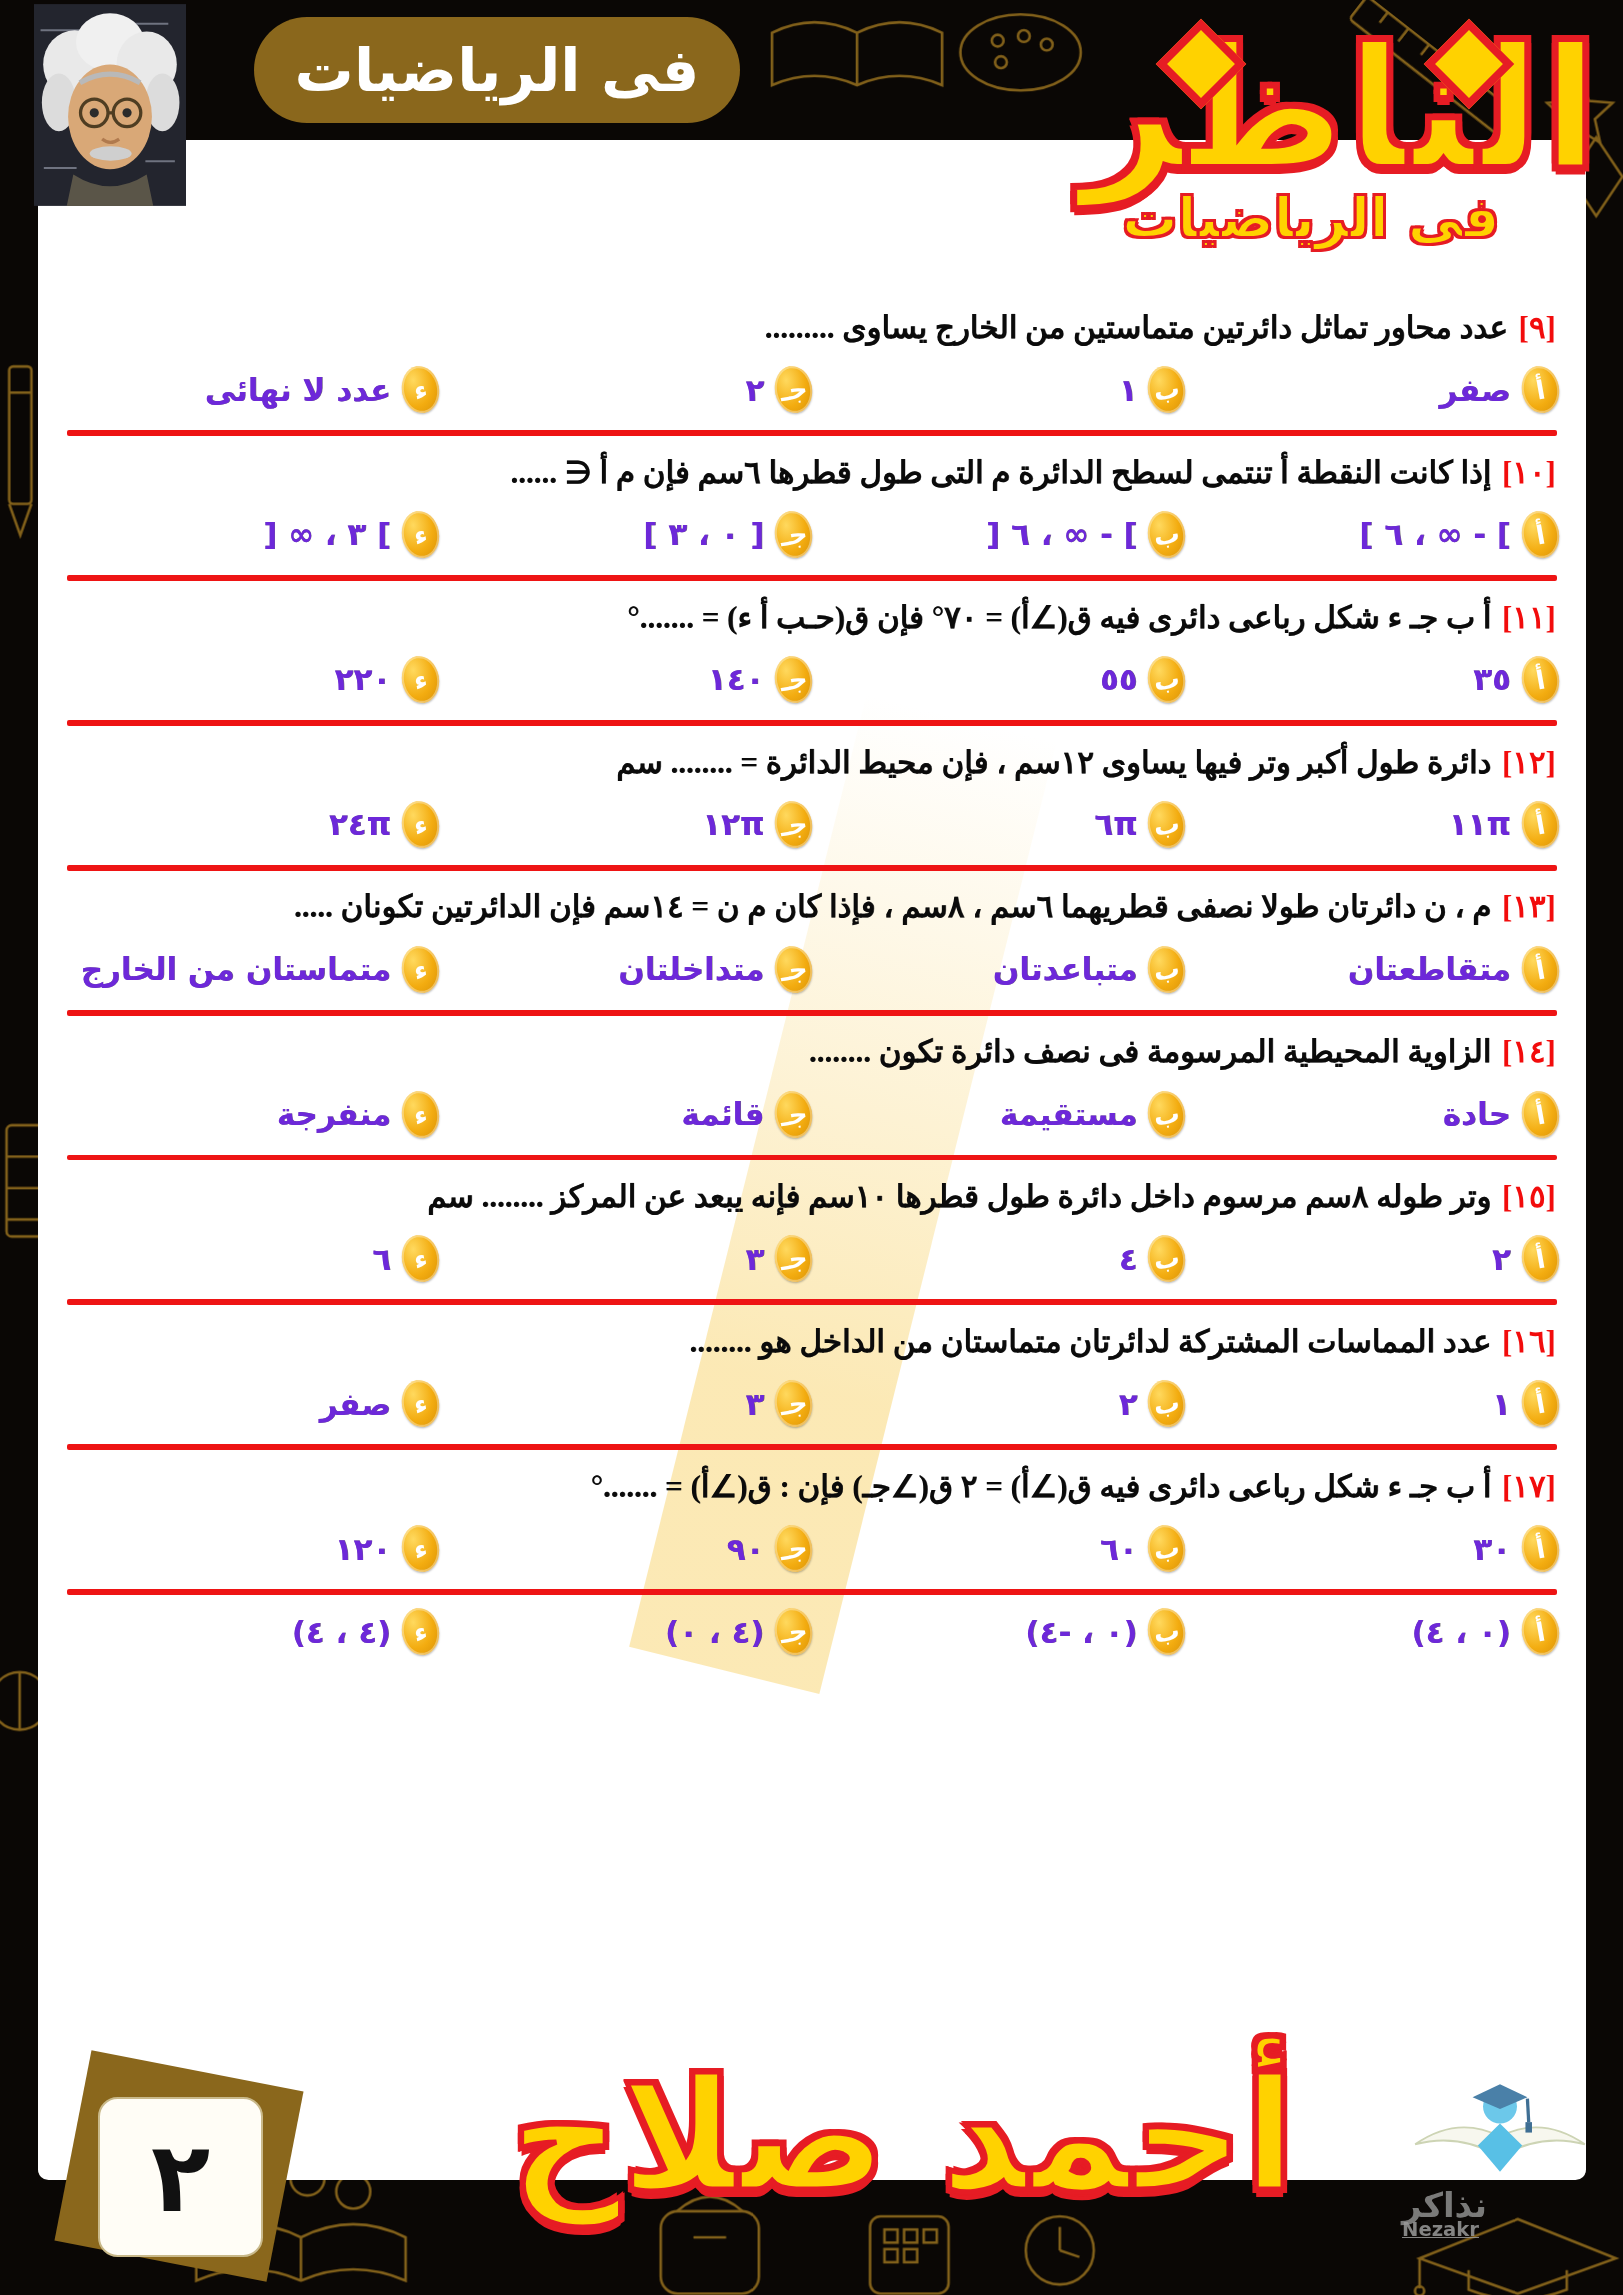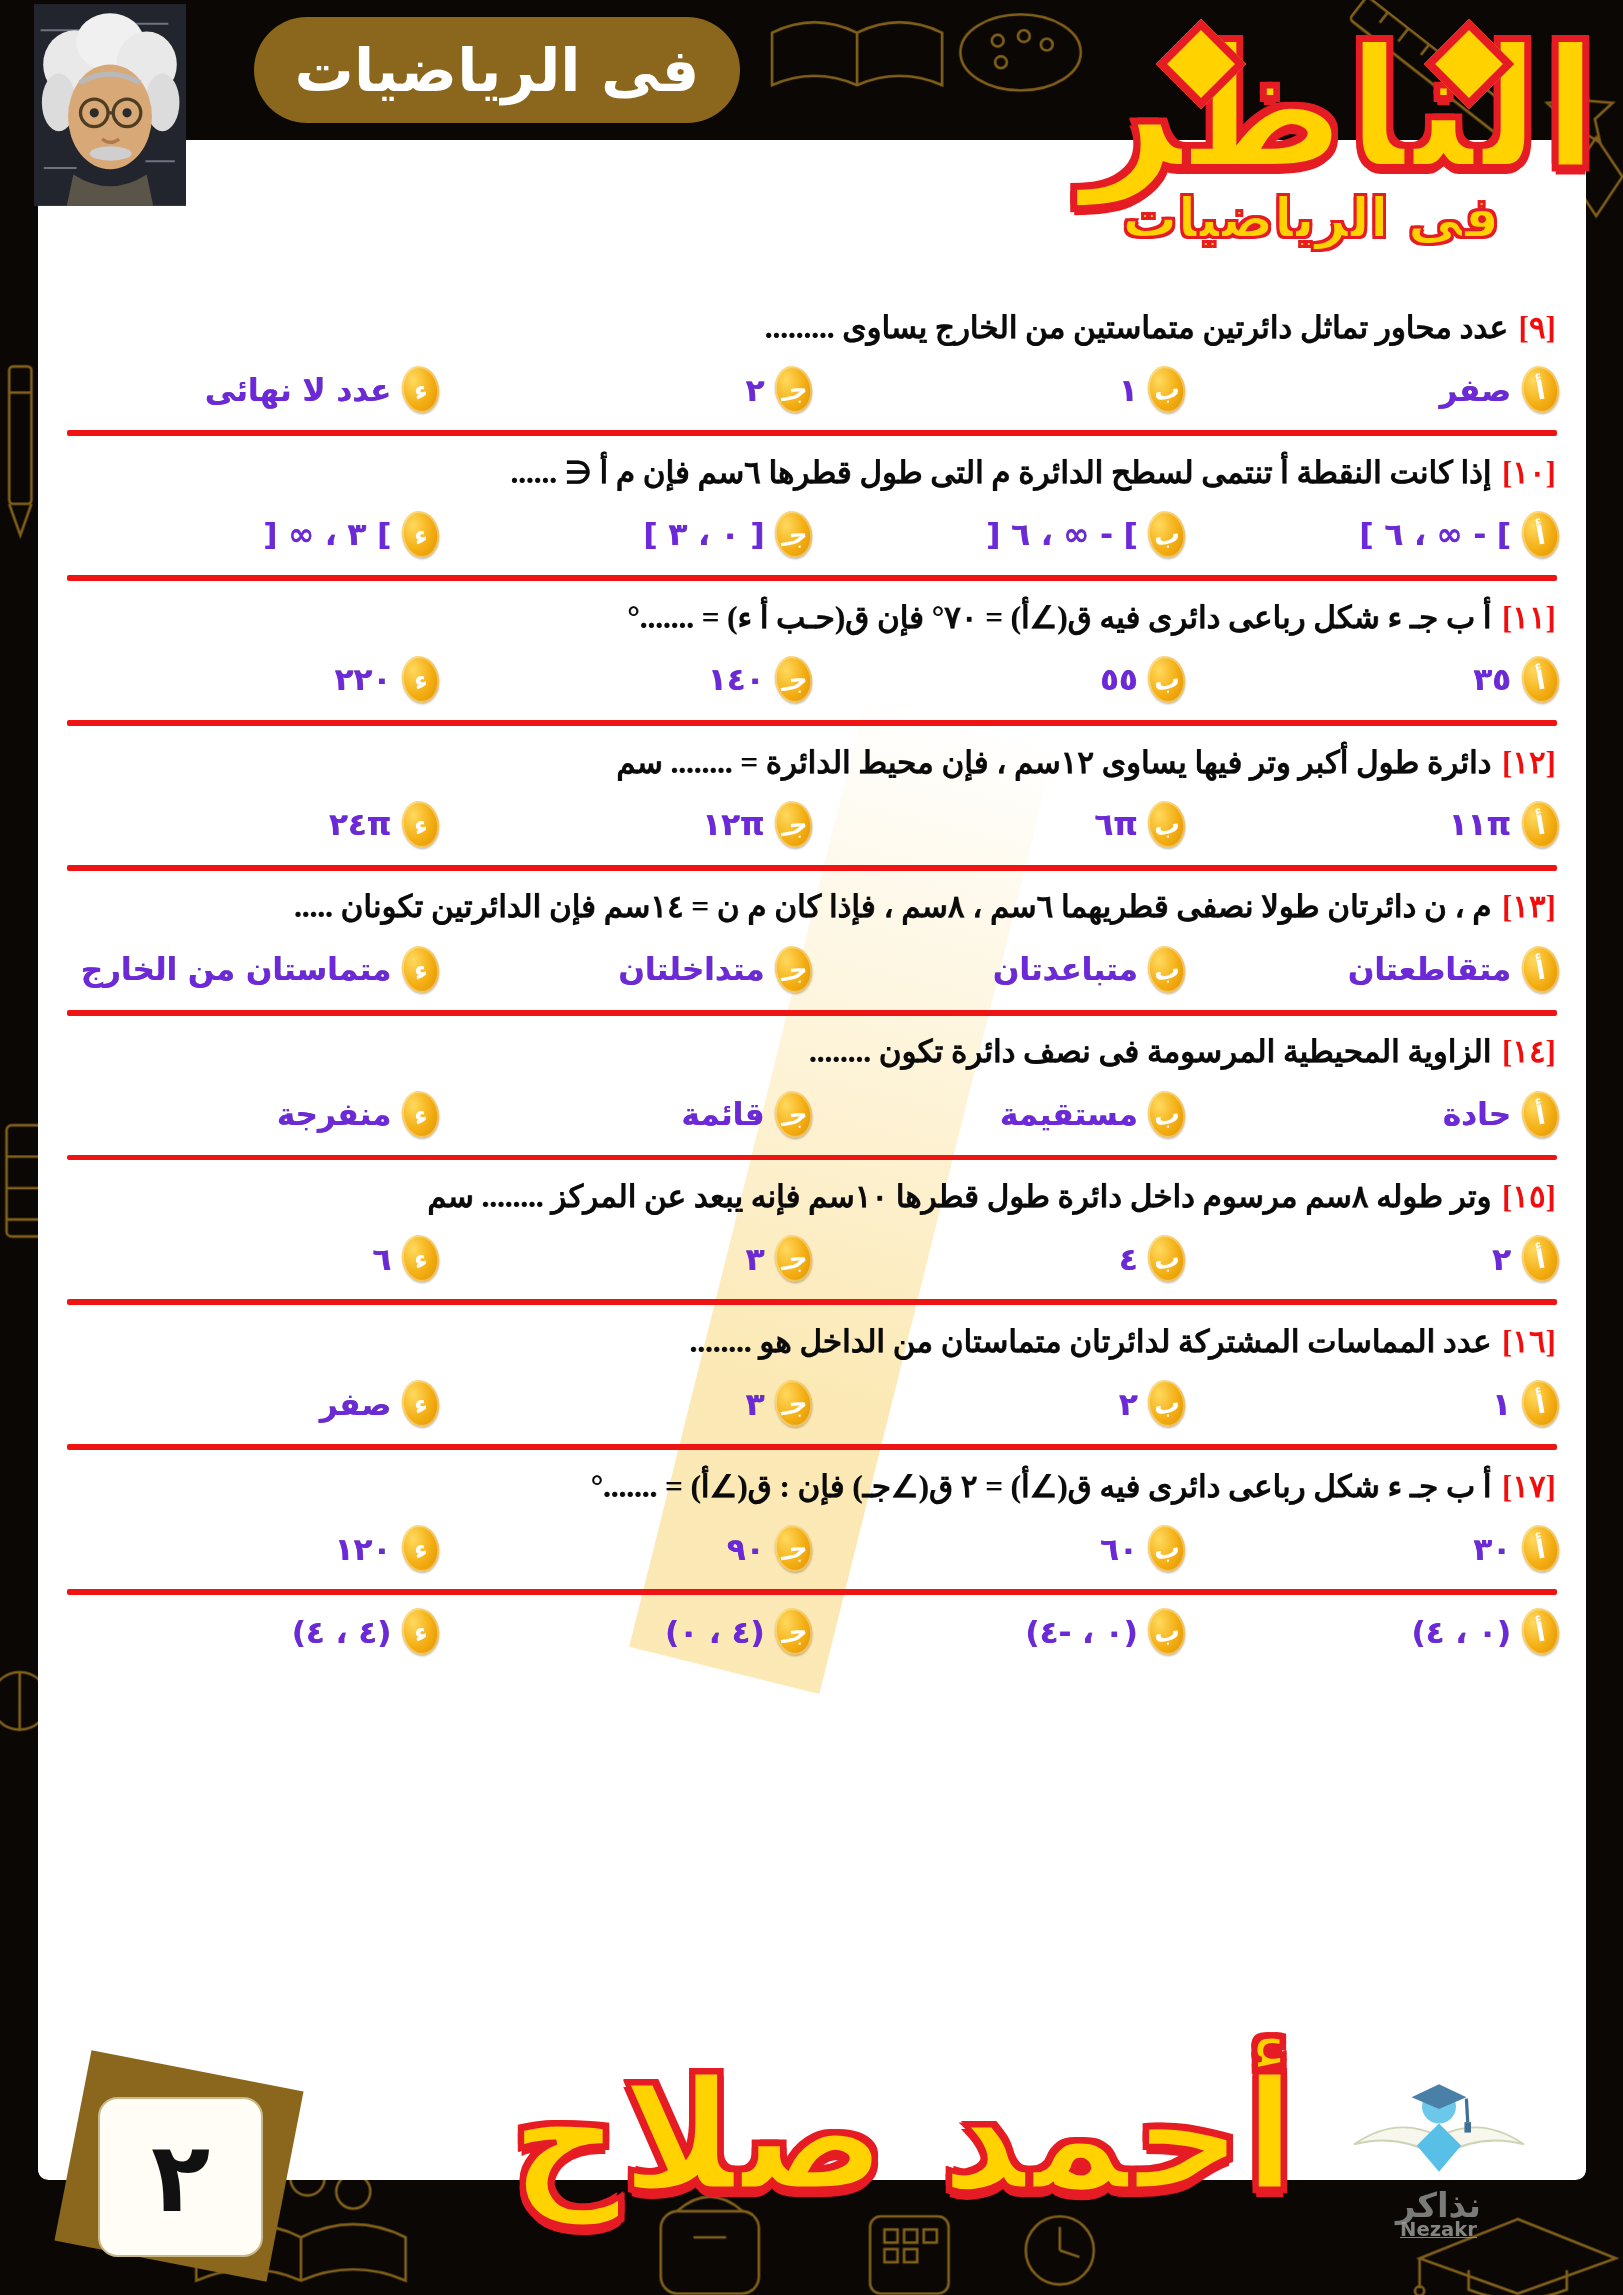--- a/index.html
+++ b/index.html
@@ -89,21 +89,21 @@
     display:flex;align-items:center;justify-content:center;
     font-size:97px;font-weight:bold;color:#111111;
   }
   .signature{
     position:absolute;left:458px;top:2059px;width:890px;z-index:3;text-align:center;
     font-size:154px;font-weight:bold;color:#ffd200;line-height:1;
     -webkit-text-stroke:5.2px #e61c24;
     text-shadow:3.9px 3.9px 0 #e61c24,-3.9px 3.9px 0 #e61c24,3.9px -3.9px 0 #e61c24,-3.9px -3.9px 0 #e61c24,0 7.9px 0 #e61c24;
     white-space:nowrap;
   }
-  .nezakr{position:absolute;left:1334px;top:2066px;width:209px;z-index:3;text-align:center;}
+  .nezakr{position:absolute;left:1402px;top:2066px;width:209px;z-index:3;text-align:left;}
   .nezakr .brand{
     margin-top:-3.9px;font-weight:bold;color:#8f8f8f;opacity:0.85;
     font-size:34px;line-height:1.05;
   }
   .nezakr .brand-latin{font-size:19.6px;color:#9a9a9a;font-weight:bold;text-decoration:underline;}
 </style>
 </head>
 <body>
 
 <svg class="doodles" width="1623" height="2295" viewBox="0 0 2481 3508">

